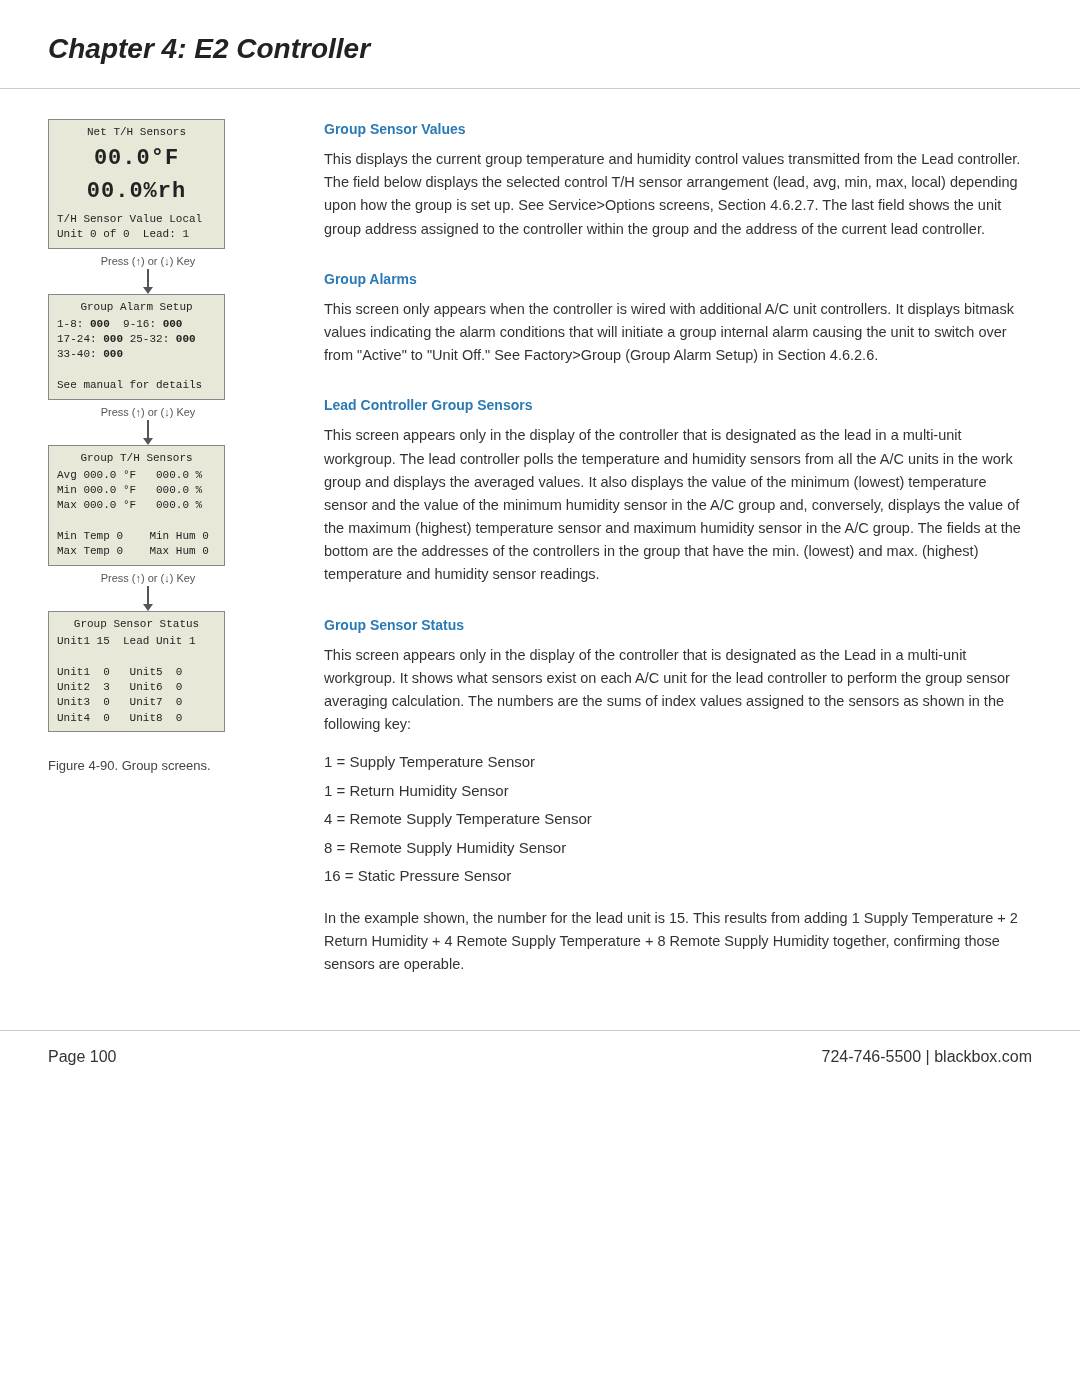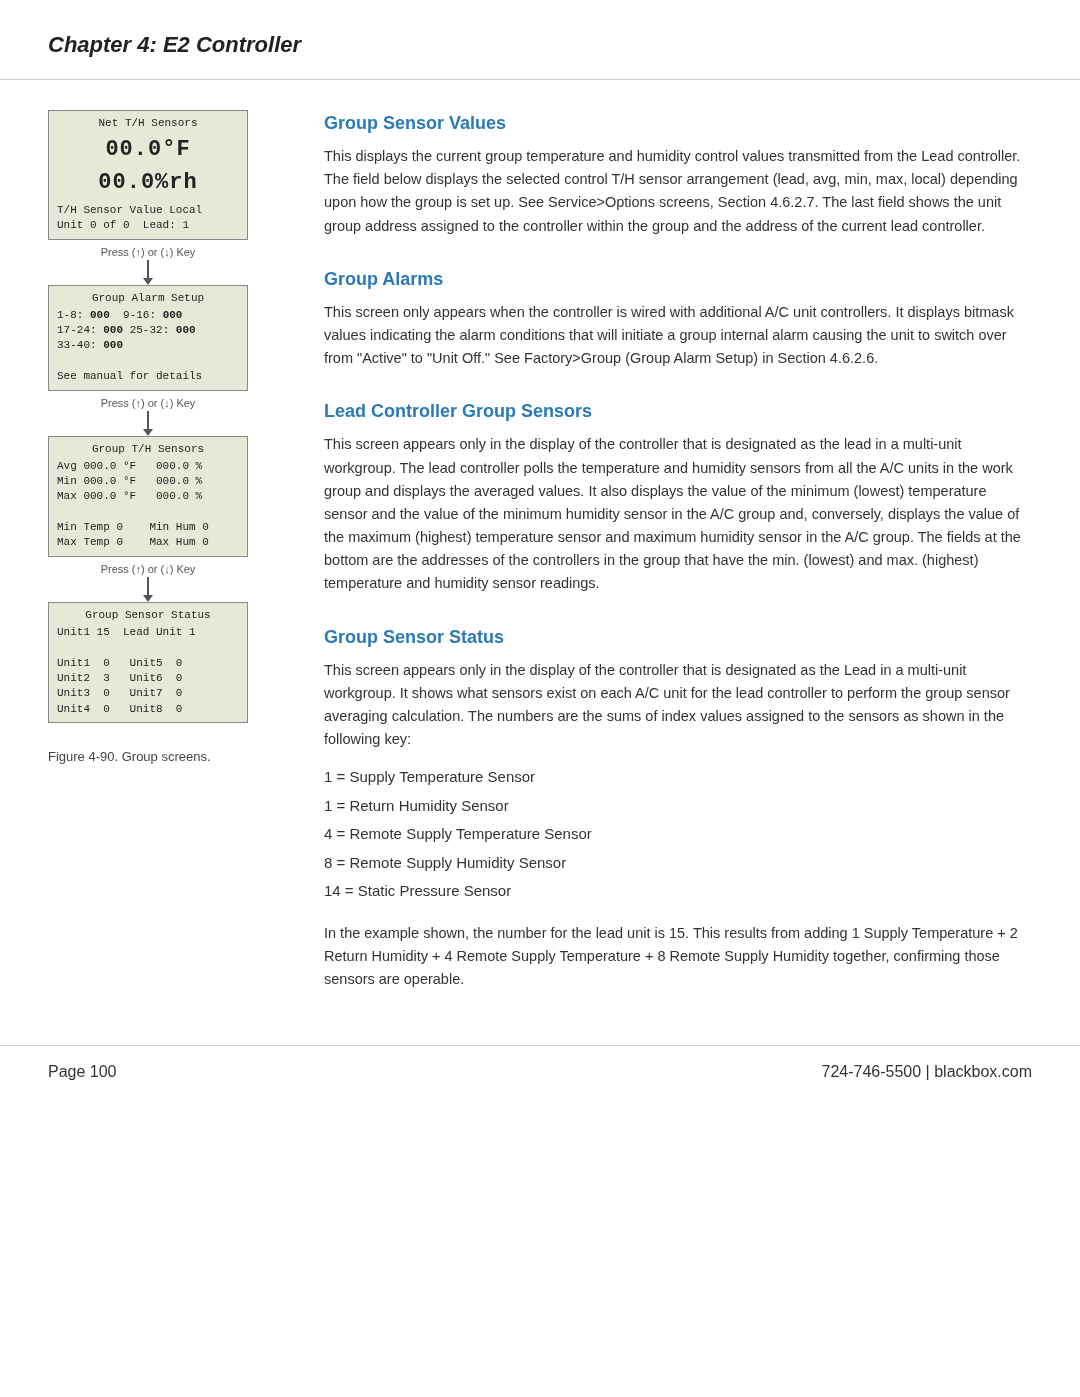--- a/index.html
+++ b/index.html
@@ -12,21 +12,21 @@
       font-size: 15px;
       line-height: 1.5;
     }
 
     
     .page-header {
       padding: 28px 48px 18px 48px;
       border-bottom: 1px solid #ccc;
     }
     .page-header h1 {
-      font-size: 22px;
+      font-size: 28px;
       font-weight: bold;
       color: #222;
       font-style: italic;
     }
 
     
     .main-content {
       display: flex;
       flex-direction: row;
       padding: 30px 48px 0 48px;
@@ -44,21 +44,21 @@
     }
 
     
     .lcd-screen {
       background: #e8e8d8;
       border: 1px solid #888;
       font-family: 'Courier New', Courier, monospace;
       font-size: 11.5px;
       color: #222;
       padding: 5px 8px;
-      width: 200px;
+      width: 177px;
       line-height: 1.4;
     }
     .lcd-screen .big-temp {
       font-size: 22px;
       font-weight: bold;
       text-align: center;
       letter-spacing: 1px;
       margin: 4px 0 2px 0;
     }
     .lcd-screen .big-humidity {
@@ -100,21 +100,21 @@
     }
 
     
     .right-column {
       flex: 1;
       padding-top: 0;
     }
 
     .section-title {
       color: #2a7ab5;
-      font-size: 18px;
+      font-size: 14px;
       font-weight: bold;
       margin-bottom: 8px;
       margin-top: 0;
     }
     .section-title.first {
       margin-top: 0;
     }
 
     .section-text {
       font-size: 14.5px;
@@ -277,21 +277,21 @@
     </div>
 
     <div class="section-block section-gap">
       <h2 class="section-title">Group Sensor Status</h2>
       <p class="section-text" style="margin-bottom:8px;">This screen appears only in the display of the controller that is designated as the Lead in a multi-unit workgroup. It shows what sensors exist on each A/C unit for the lead controller to perform the group sensor averaging calculation. The numbers are the sums of index values assigned to the sensors as shown in the following key:</p>
       <ul class="sensor-list">
         <li>1 = Supply Temperature Sensor</li>
         <li>1 = Return Humidity Sensor</li>
         <li>4 = Remote Supply Temperature Sensor</li>
         <li>8 = Remote Supply Humidity Sensor</li>
-        <li>14 = Static Pressure Sensor</li>
+        <li>16 = Static Pressure Sensor</li>
       </ul>
       <p class="section-text">In the example shown, the number for the lead unit is 15. This results from adding 1 Supply Temperature + 2 Return Humidity + 4 Remote Supply Temperature + 8 Remote Supply Humidity together, confirming those sensors are operable.</p>
     </div>
 
   </div>
 </div>
 
 <div class="page-footer">
   <span class="footer-page">Page 100</span>
   <span class="footer-contact">724-746-5500  |  blackbox.com</span>

